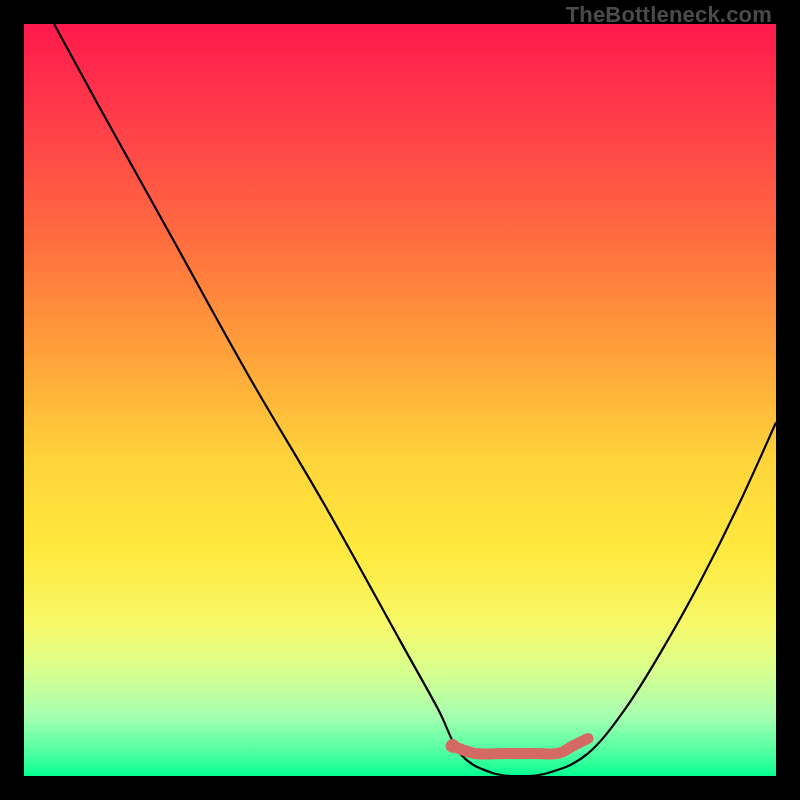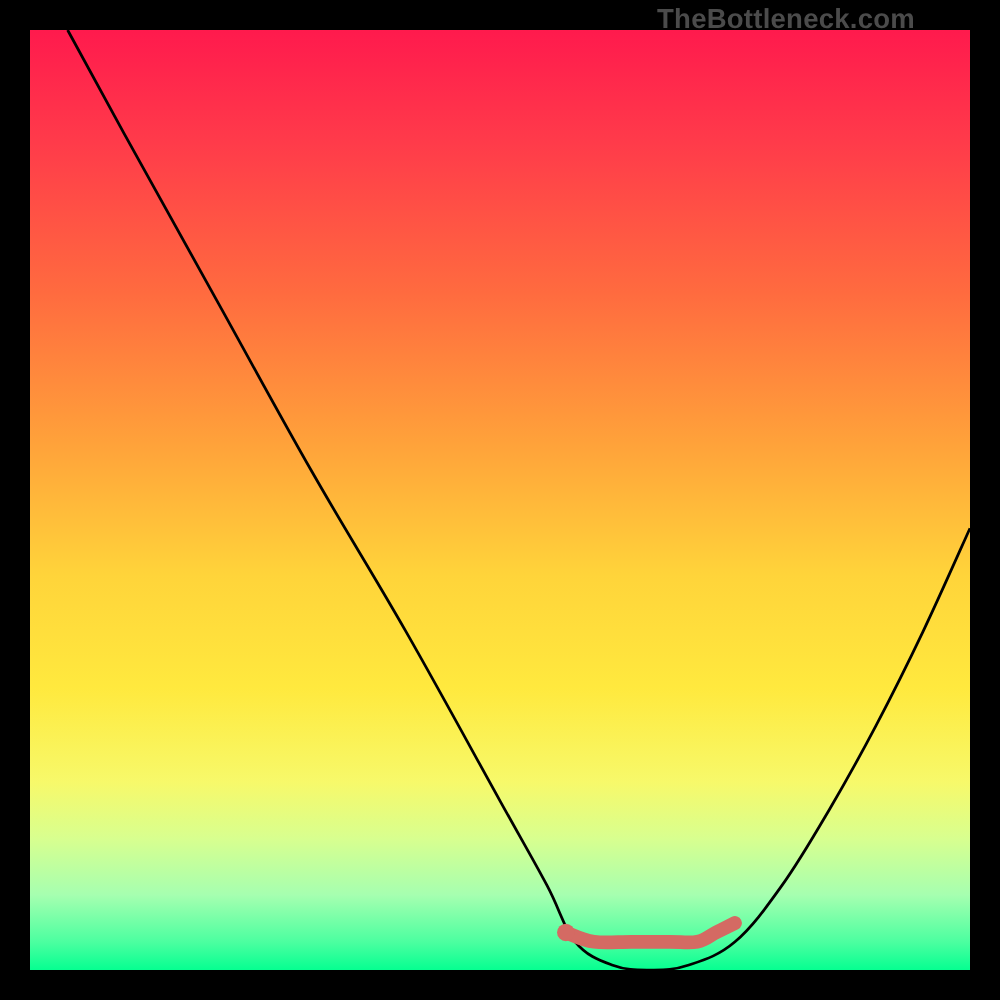--- a/index.html
+++ b/index.html
@@ -8,20 +8,21 @@
     width: 800px;
     height: 800px;
     background: #000;
     font-family: Arial, Helvetica, sans-serif;
     overflow: hidden;
   }
   .container {
     position: relative;
     width: 742px;
     height: 800px;
+    padding-left: 40px;
   }
   .plot-area {
     position: absolute;
     left: 24px;
     top: 24px;
     width: 752px;
     height: 752px;
     background: linear-gradient(to bottom,
       #ff1a4d 0%,
       #ff3b4a 12%,

